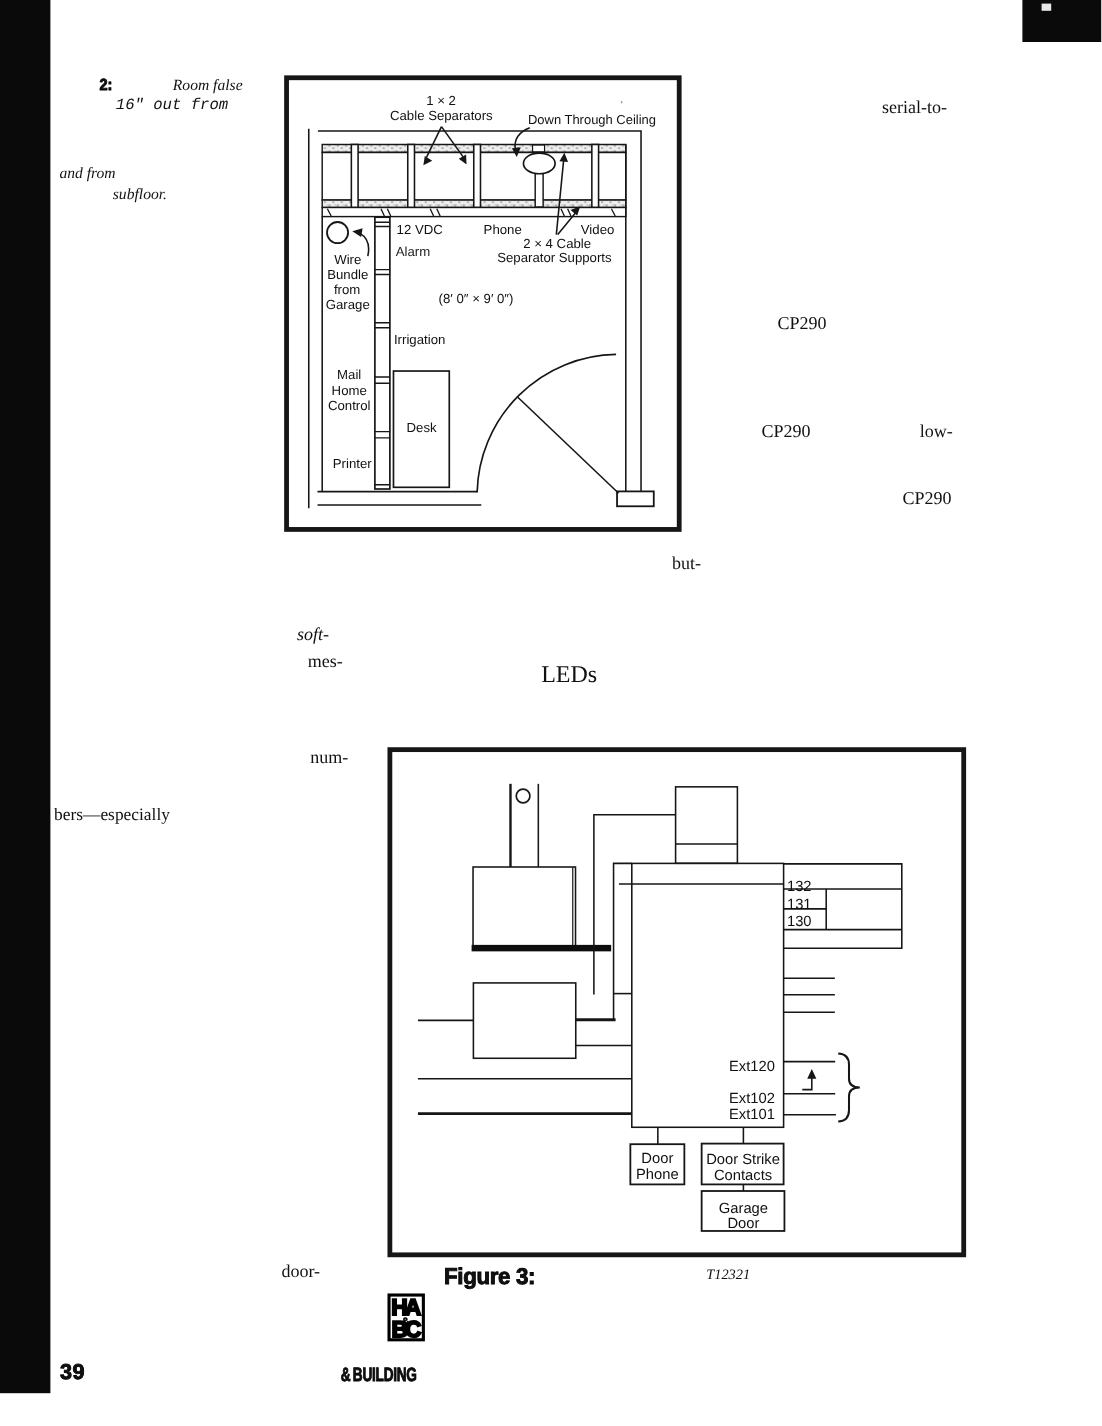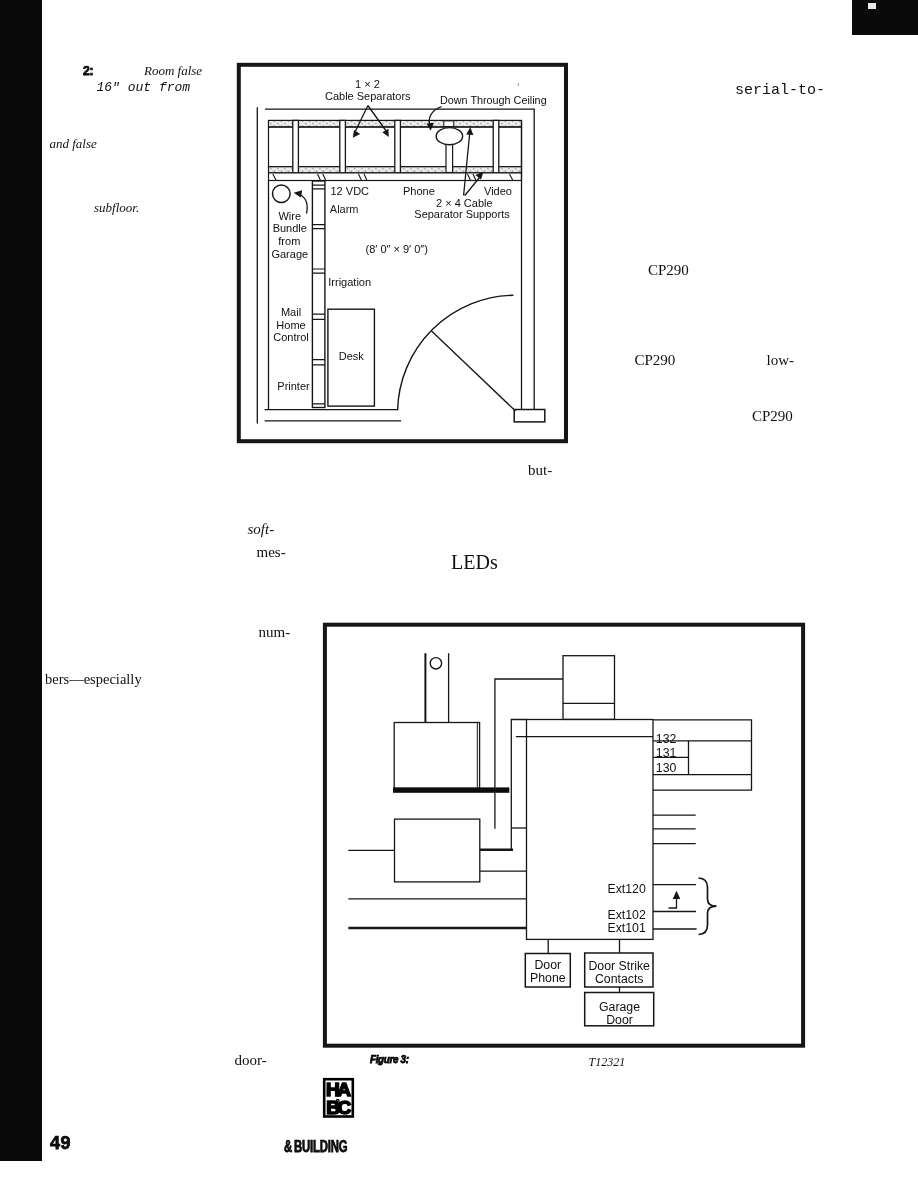--- a/index.html
+++ b/index.html
@@ -20,53 +20,53 @@
 <div style="position:absolute;left:852px;top:0;width:66px;height:35px;background:#0a0a0a;"></div>
 
 <div style="position:absolute;left:868px;top:3px;width:8px;height:6px;background:#e9e9e9;"></div>
 
 <div class="t sansb" style="left:82.5px;top:64.1px;font-size:13.5px;transform:scaleX(0.9);transform-origin:left top;">2:</div>
 
 <div class="t seri it" style="left:144px;top:63.6px;text-align:center;">Room false</div>
 
 <div class="t seri it" style="left:96.5px;top:81px;font-family:Liberation Mono, monospace;">16″ out from</div>
 
-<div class="t seri it" style="left:49.5px;top:136.9px;">and false</div>
-
-<div class="t seri it" style="left:94px;top:154.5px;margin-top:46px;">subfloor.</div>
-
-<div class="t ser" style="left:735px;top:83px;font-family:Liberation Mono, monospace;">serial-to-</div>
+<div class="t seri it" style="left:49.5px;top:136.9px;">and from</div>
+
+<div class="t seri it" style="left:94px;top:154.5px;">subfloor.</div>
+
+<div class="t ser" style="left:735px;top:83px;">serial-to-</div>
 
 <div class="t ser" style="left:648px;top:263.2px;">CP290</div>
 
 <div class="t ser" style="left:634.5px;top:353.2px;">CP290</div>
 
 <div class="t ser" style="left:766.5px;top:353.2px;">low-</div>
 
 <div class="t ser" style="left:752px;top:408.5px;">CP290</div>
 
-<div class="t ser" style="left:528px;top:463px;">but-</div>
+<div class="t ser" style="left:560px;top:463px;">but-</div>
 
 <div class="t ser" style="left:247.5px;top:522px;font-style:italic;">soft-</div>
 
 <div class="t ser" style="left:451px;top:552.4px;font-size:20px;">LEDs</div>
 
 <div class="t ser" style="left:256.5px;top:545px;">mes-</div>
 
 <div class="t ser" style="left:258.5px;top:624.7px;">num-</div>
 
 <div class="t ser" style="left:45px;top:643.5px;font-size:14.5px;margin-top:28px;">bers—especially</div>
 
 <div class="t ser" style="left:234.5px;top:1053px;">door-</div>
 
-<div class="t sansb" style="left:370.3px;top:1055.2px;font-size:10px;transform:scaleX(0.98);transform-origin:left top;font-style:italic;">Figure 3:</div>
+<div class="t sansb" style="left:370.3px;top:1055.2px;font-size:19px;transform:scaleX(0.98);transform-origin:left top;">Figure 3:</div>
 
 <div class="t ser it" style="left:588.5px;top:1055.9px;font-size:12px;">T12321</div>
 
-<div class="t sansb" style="left:50px;top:1134px;font-size:18px;letter-spacing:0.4px;">49</div>
+<div class="t sansb" style="left:50px;top:1134px;font-size:18px;letter-spacing:0.4px;">39</div>
 
 <div class="t sansb" style="left:283.5px;top:1138.6px;font-size:16px;transform:scaleX(0.71);transform-origin:left top;">&amp; BUILDING</div>
 
 <svg width="918" height="1188" viewBox="0 0 918 1188" style="position:absolute;left:0;top:0;">
 <defs>
 
 <pattern id="spk" width="7" height="5" patternUnits="userSpaceOnUse">
   <rect width="7" height="5" fill="#ededed"></rect>
   <circle cx="1.5" cy="1.2" r="1.05" fill="#a8a8a8"></circle>
   <circle cx="4.8" cy="3.4" r="1.0" fill="#b2b2b2"></circle>

